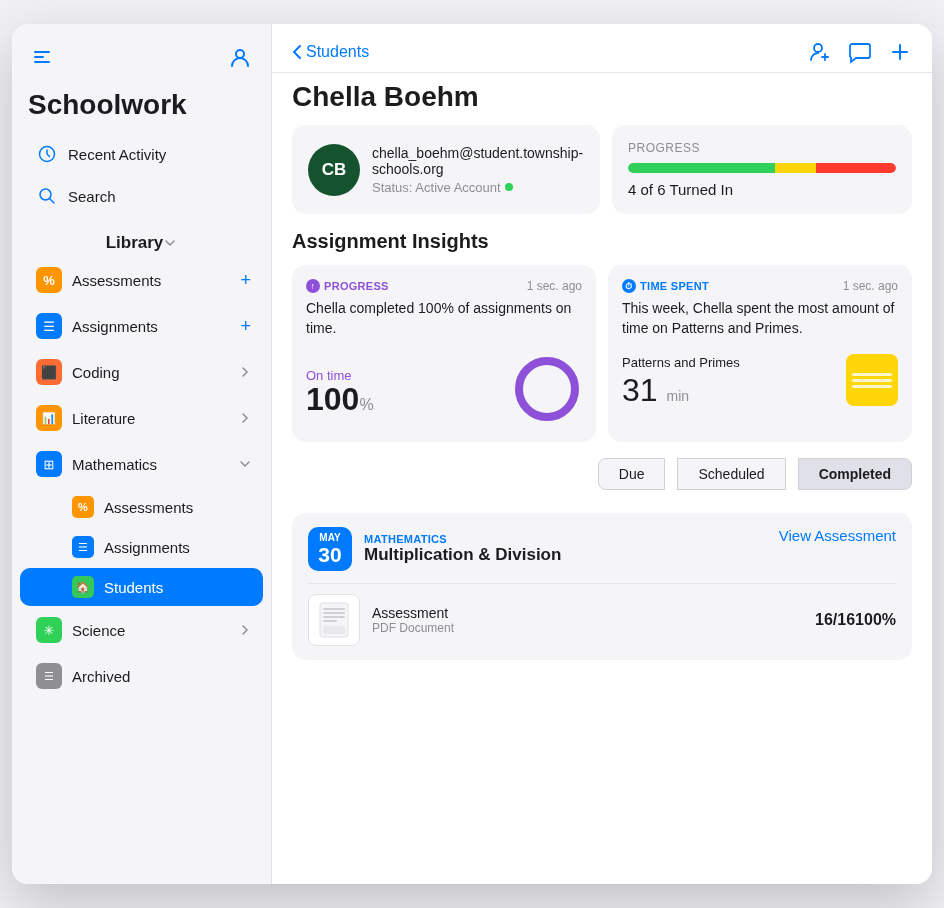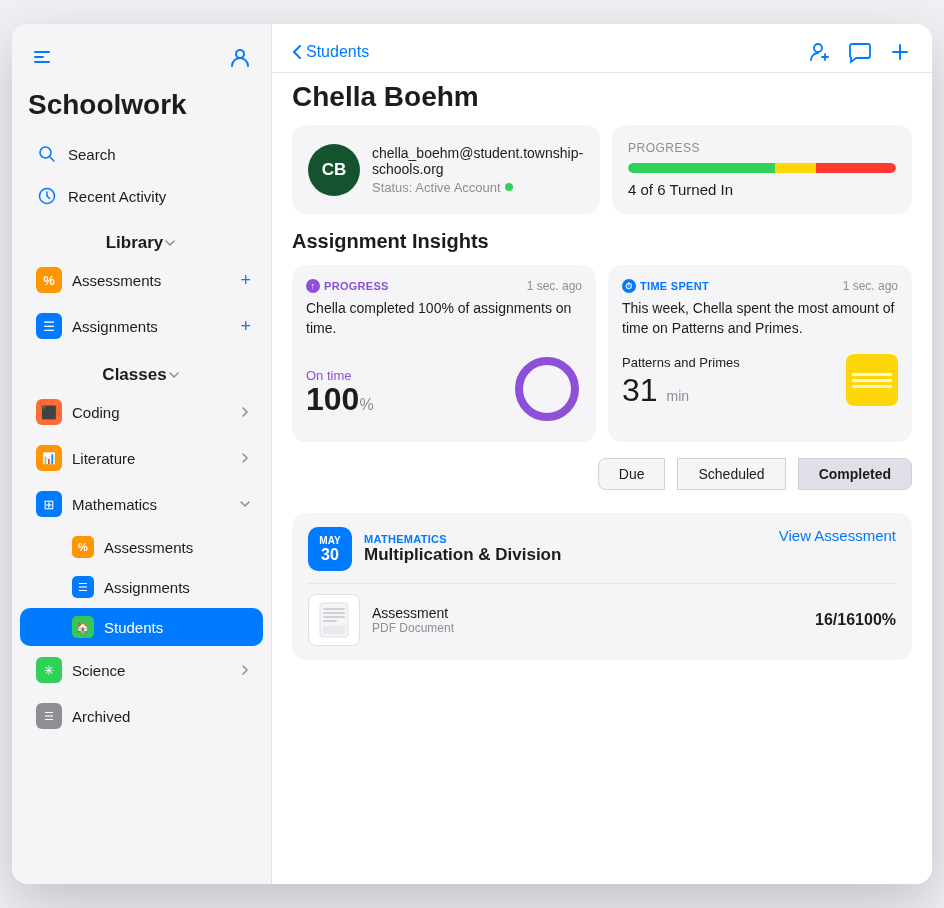--- a/index.html
+++ b/index.html
@@ -478,21 +478,21 @@
       justify-content: center;
       color: #fff;
       font-size: 10px;
       font-weight: 600;
       line-height: 1.1;
       text-transform: uppercase;
       margin-right: 12px;
       min-width: 44px;
     }
     .date-day {
-      font-size: 16px;
+      font-size: 21px;
       font-weight: 700;
       text-align: right;
     }
 
     .assignment-info .class-label {
       font-size: 11px;
       color: #007aff;
       font-weight: 600;
       text-transform: uppercase;
       letter-spacing: 0.3px;
@@ -580,37 +580,37 @@
         <svg width="22" height="22" viewBox="0 0 22 22" fill="none">
           <circle cx="11" cy="8" r="4" stroke="#007aff" stroke-width="2"></circle>
           <path d="M3 20c0-4.4 3.6-8 8-8s8 3.6 8 8" stroke="#007aff" stroke-width="2" stroke-linecap="round"></path>
         </svg>
       </button>
     </div>
 
     <div class="app-title">Schoolwork</div>
 
     <div class="sidebar-nav-item">
+      <span class="nav-icon" style="color:#007aff">
+        <svg width="18" height="18" viewBox="0 0 18 18" fill="none">
+          <circle cx="9" cy="9" r="7.5" stroke="#007aff" stroke-width="1.5"></circle>
+          <path d="M9 5v4l2.5 2.5" stroke="#007aff" stroke-width="1.5" stroke-linecap="round"></path>
+        </svg>
+      </span>
+      <span>Recent Activity</span>
+    </div>
+    <div class="sidebar-nav-item">
       <span class="nav-icon">
         <svg width="18" height="18" viewBox="0 0 18 18" fill="none">
           <circle cx="7.5" cy="7.5" r="5.5" stroke="#007aff" stroke-width="1.5"></circle>
           <path d="M12 12l4 4" stroke="#007aff" stroke-width="1.5" stroke-linecap="round"></path>
         </svg>
       </span>
       <span>Search</span>
     </div>
-    <div class="sidebar-nav-item">
-      <span class="nav-icon" style="color:#007aff">
-        <svg width="18" height="18" viewBox="0 0 18 18" fill="none">
-          <circle cx="9" cy="9" r="7.5" stroke="#007aff" stroke-width="1.5"></circle>
-          <path d="M9 5v4l2.5 2.5" stroke="#007aff" stroke-width="1.5" stroke-linecap="round"></path>
-        </svg>
-      </span>
-      <span>Recent Activity</span>
-    </div>
 
     <div class="section-header">
       <span class="section-title">Library</span>
       <svg class="section-chevron" width="14" height="14" viewBox="0 0 14 14" fill="none">
         <path d="M3 5l4 4 4-4" stroke="#8e8e93" stroke-width="1.5" stroke-linecap="round"></path>
       </svg>
     </div>
 
     <div class="sidebar-item">
       <div class="sidebar-item-left">
@@ -625,26 +625,20 @@
     <div class="sidebar-item">
       <div class="sidebar-item-left">
         <div class="item-icon" style="background:#007aff">
           <span style="color:#fff;font-size:13px">☰</span>
         </div>
         <span>Assignments</span>
       </div>
       <button class="section-add">+</button>
     </div>
 
-    <div class="section-header">
-      <span class="section-title">Classes</span>
-      <svg class="section-chevron" width="14" height="14" viewBox="0 0 14 14" fill="none">
-        <path d="M3 5l4 4 4-4" stroke="#8e8e93" stroke-width="1.5" stroke-linecap="round"></path>
-      </svg>
-    </div>
 
     <div class="sidebar-item">
       <div class="sidebar-item-left">
         <div class="item-icon" style="background:#ff6b35">
           <span style="color:#fff;font-size:13px">⬛</span>
         </div>
         <span>Coding</span>
       </div>
       <svg class="item-chevron" width="12" height="12" viewBox="0 0 12 12" fill="none">
         <path d="M4 2l4 4-4 4" stroke="#8e8e93" stroke-width="1.5" stroke-linecap="round"></path>

